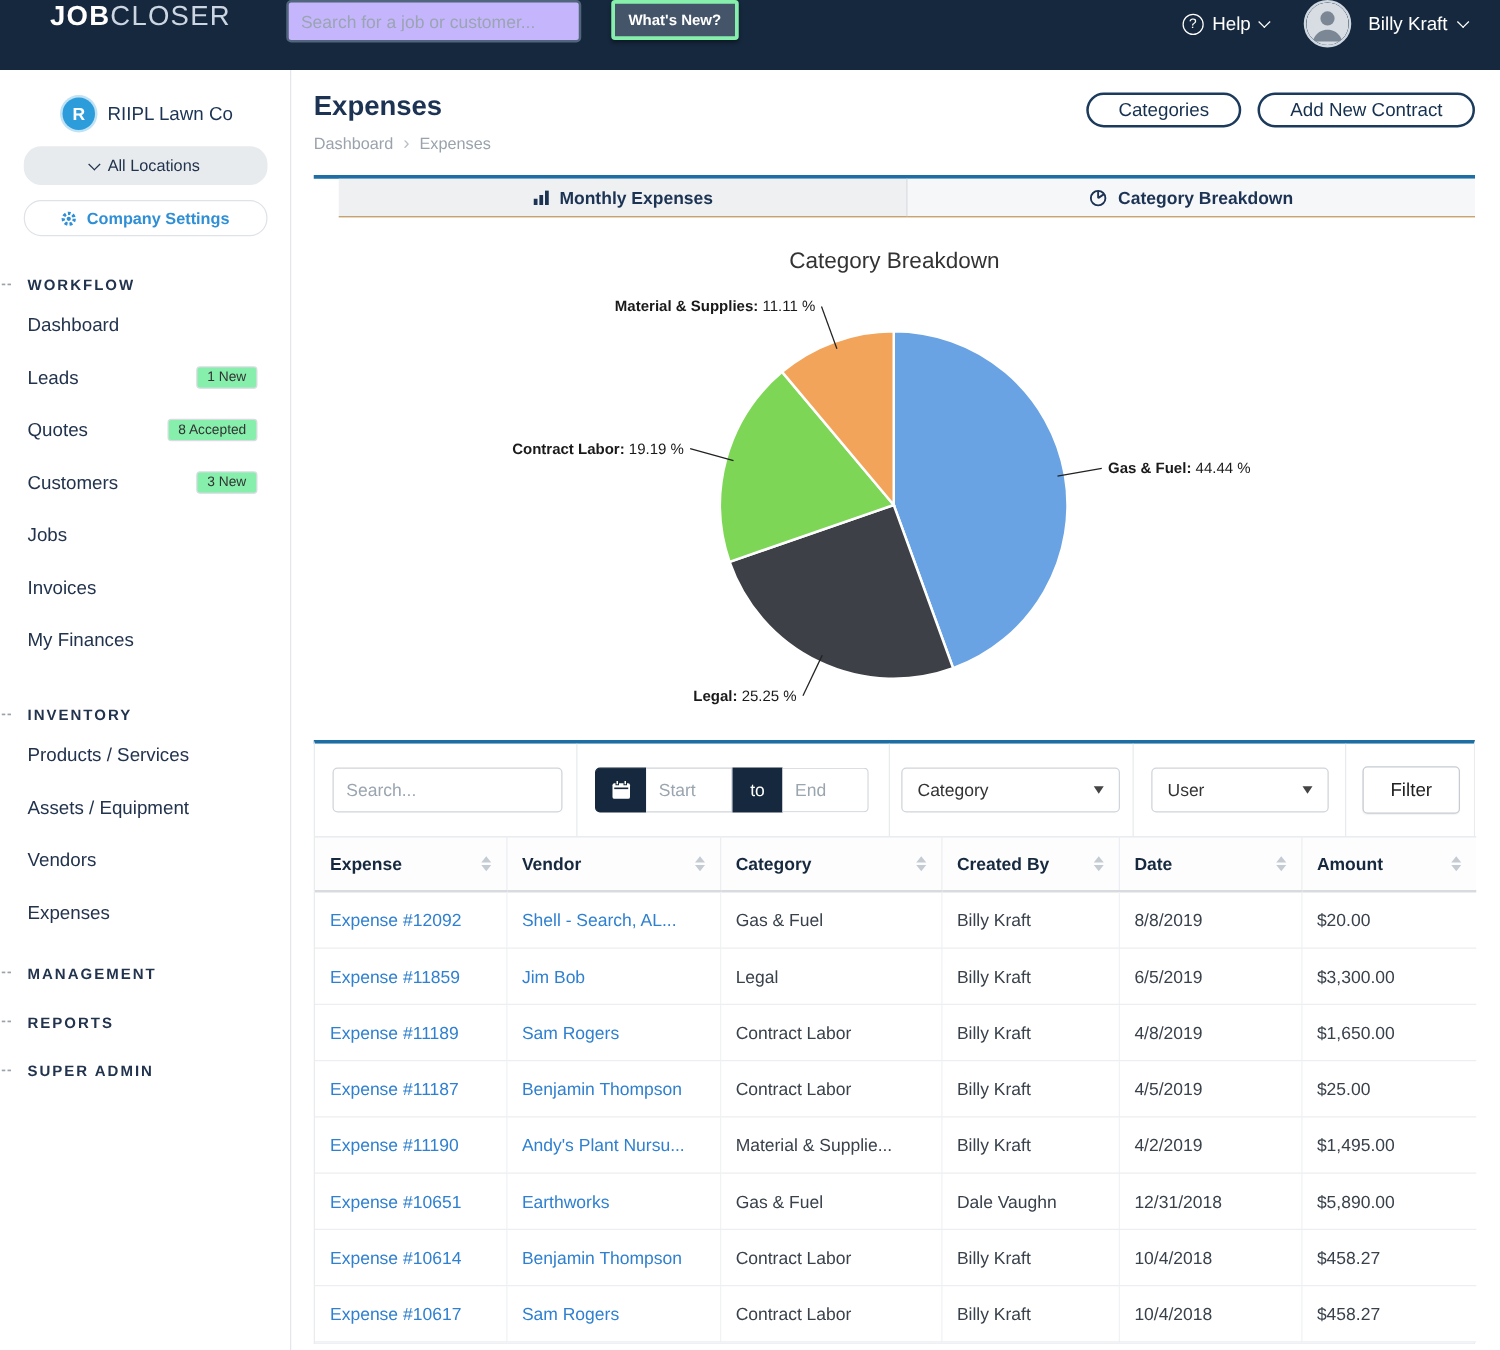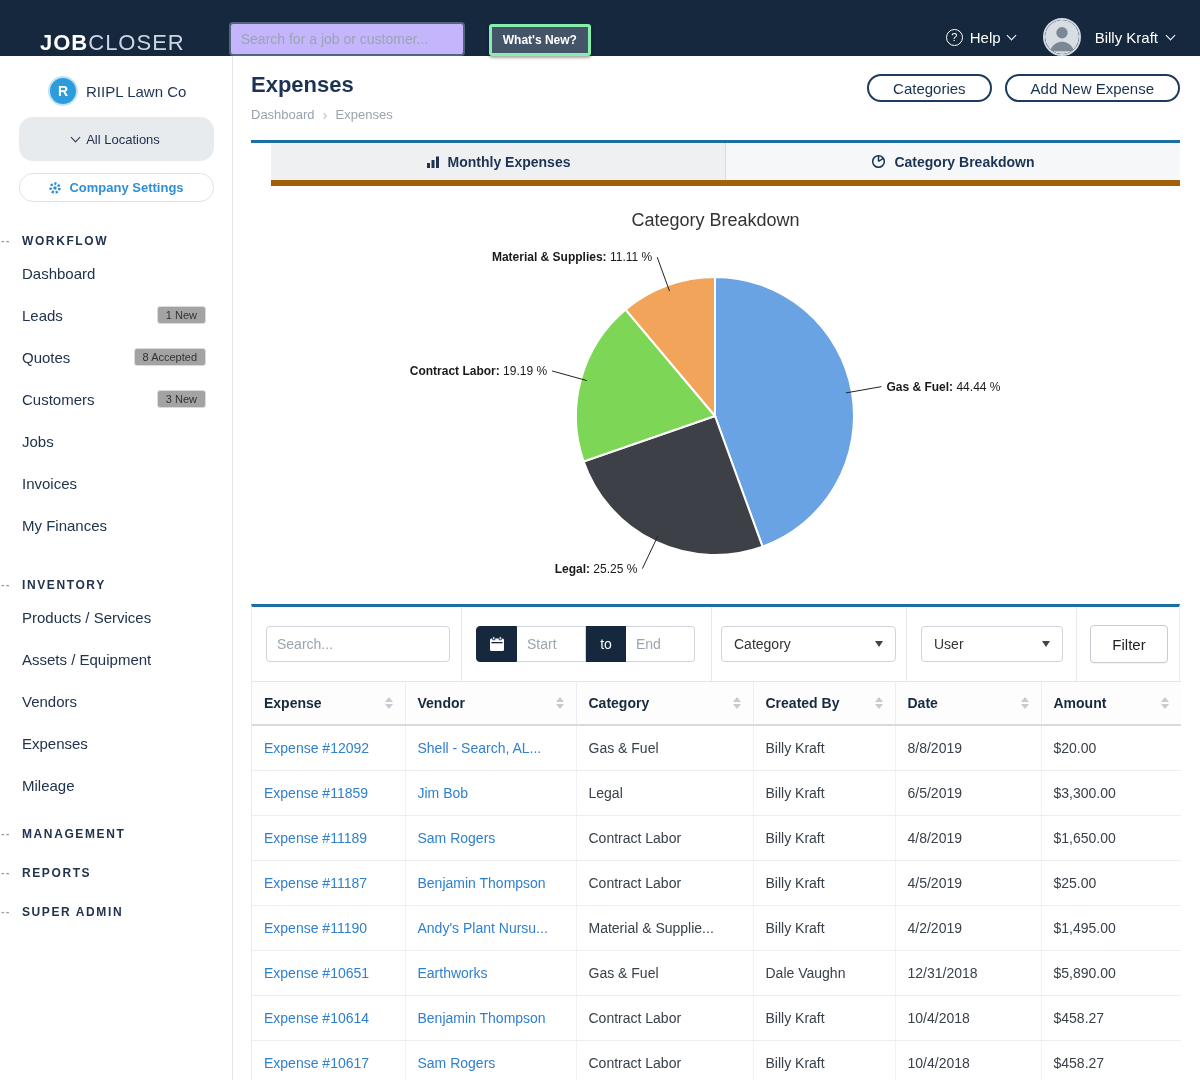--- a/index.html
+++ b/index.html
@@ -1,61 +1,61 @@
 <!DOCTYPE html>
 <html><head>
 <meta charset="utf-8">
 <style>
   * { margin:0; padding:0; box-sizing:border-box; }
   html,body { width:1200px; height:1080px; overflow:hidden; }
   body { font-family:"Liberation Sans","DejaVu Sans",sans-serif; background:#fff; position:relative; color:#22334d; }
 
   
-  .navbar { position:absolute; top:0; left:0; right:0; height:56px; background:#16283e; display:flex; align-items:flex-end; padding:0 26px 0 40px; z-index:10; }
+  .navbar { position:absolute; top:0; left:0; right:0; height:56px; background:#16283e; display:flex; align-items:flex-start; padding:0 26px 0 40px; z-index:10; }
   .logo { font-size:22px; letter-spacing:1px; color:#fff; white-space:nowrap; }
   .logo .bold { font-weight:800; }
   .logo .light { font-weight:300; color:#ccd6e2; }
   .nav-search { margin-left:44px; width:236px; height:34px; border:2px solid #51657d; border-radius:4px; background:#c4b5fd; padding:0 10px; font-size:14px; color:#444; }
   .nav-search::placeholder { color:#9aa5b1; }
   .whats-new { margin-left:24px; background:#44556a; border:3px solid #86efac; color:#fff; font-size:12px; font-weight:bold; padding:6px 11px; border-radius:3px; box-shadow:0 2px 3px rgba(0,0,0,.35); cursor:pointer; }
   .nav-right { margin-left:auto; display:flex; align-items:center; gap:14px; }
   .help-wrap { display:flex; align-items:center; gap:7px; color:#fff; font-size:15px; cursor:pointer; }
   .qcircle { width:17px; height:17px; border:1.5px solid #fff; border-radius:50%; display:flex; align-items:center; justify-content:center; font-size:11px; color:#fff; }
   .chev { width:7px; height:7px; border-right:1.5px solid #fff; border-bottom:1.5px solid #fff; transform:rotate(45deg); margin-top:-3px; display:inline-block; }
   .chev.dark { border-color:#22334d; }
   .avatar { width:38px; height:38px; border-radius:50%; overflow:hidden; border:2px solid #cfd8e0; margin-left:14px; flex:none; }
   .user-wrap { display:flex; align-items:center; gap:9px; color:#fff; font-size:15px; cursor:pointer; }
 
   
   .sidebar { position:absolute; top:56px; left:0; bottom:0; width:233px; background:#fff; border-right:1px solid #e3e6ea; }
   .company { display:flex; align-items:center; gap:10px; padding:22px 10px 0 50px; }
   .company-logo { width:26px; height:26px; border-radius:50%; background:#2d9cdb; color:#fff; font-weight:bold; font-size:14px; display:flex; align-items:center; justify-content:center; box-shadow:0 0 0 2px #bfe2f5; flex:none; }
   .company-name { font-size:15px; font-weight:400; color:#1d3354; }
-  .pill { width:195px; margin:12px auto 0; height:44px; border-radius:14px; display:flex; align-items:center; justify-content:center; gap:7px; font-size:13px; cursor:pointer; }
+  .pill { width:195px; margin:12px auto 0; height:31px; border-radius:14px; display:flex; align-items:center; justify-content:center; gap:7px; font-size:13px; cursor:pointer; }
   .pill.location { background:#e8ebee; color:#22334d; margin-top:13px; }
   .pill.settings { background:#fff; border:1px solid #dfe3e7; height:29px; color:#2f8fd6; font-weight:600; }
   .side-nav { margin-top:6px; }
   .nav-section { position:relative; margin-top:28px; padding-left:22px; font-size:12px; font-weight:700; letter-spacing:1.6px; color:#22334d; height:22px; display:flex; align-items:center; }
   .nav-section.tight { margin-top:17px; }
   .section-dash { position:absolute; left:1px; top:4px; font-size:11px; color:#9aa2ac; letter-spacing:1px; }
   .nav-item { height:42px; display:flex; align-items:center; padding-left:22px; font-size:15px; color:#22334d; cursor:pointer; }
-  .badge { margin-left:auto; margin-right:26px; font-size:11px; color:#333; background:#a3a3a3; border:1px solid #d8dce1; border-radius:3px; padding:2px 8px; white-space:nowrap; }
+  .badge { margin-left:auto; margin-right:26px; font-size:11px; color:#333; background:#86efac; border:1px solid #d8dce1; border-radius:3px; padding:2px 8px; white-space:nowrap; }
 
   
   .main { position:absolute; top:56px; left:234px; right:0; bottom:0; background:#fff; padding:16px 20px 0 17px; overflow:hidden; }
   .page-header { display:flex; align-items:flex-start; }
   .page-title { font-size:22px; font-weight:700; color:#1d3354; }
   .breadcrumb { margin-top:8px; font-size:13px; color:#9aa3ad; display:flex; align-items:center; gap:8px; }
   .crumb-sep { font-size:15px; color:#b9c0c8; }
   .header-buttons { margin-left:auto; display:flex; gap:13px; padding-top:2px; }
   .pill-btn { height:28px; padding:0 24px; border-radius:21px; border:2px solid #1b3a5c; background:#fff; color:#16304f; font-size:15px; font-family:inherit; cursor:pointer; white-space:nowrap; }
 
   
   .panel1 { margin-top:17px; border-top:3px solid #1c6ea4; }
-  .tabs { display:flex; height:43px; border-bottom:6px solid #a16207;margin-left:20px; }
+  .tabs { display:flex; height:31px; border-bottom:1px solid #a16207;margin-left:20px; }
   .tab { flex:1; display:flex; align-items:center; justify-content:center; gap:8px; font-size:14px; font-weight:600; color:#1d3354; background:#eef0f2; cursor:pointer; }
   .tab + .tab { border-left:1px solid #d8dce0; }
   .tab.active { background:#f6f7f8; }
   .chart-area { background:#fff; height:412px; }
   .chart-title { text-align:center; padding-top:24px; font-size:18px; font-weight:400; color:#333; }
   .pie-svg { display:block; margin:4px auto 0; }
   .pie-label { font-size:12px; fill:#1a1a1a; font-family:"Liberation Sans","DejaVu Sans",sans-serif; }
   .pie-label-name { font-weight:bold; }
 
   
@@ -172,23 +172,20 @@
       </div>
     <div class="nav-item">
         <span>Assets / Equipment</span>
       </div>
     <div class="nav-item">
         <span>Vendors</span>
       </div>
     <div class="nav-item">
         <span>Expenses</span>
       </div>
-    <div class="nav-item">
-        <span>Mileage</span>
-      </div>
 
     <div class="nav-section tight">
       <span class="section-dash">--</span>
       <span>MANAGEMENT</span>
     </div>
     <div class="nav-section tight">
       <span class="section-dash">--</span>
       <span>REPORTS</span>
     </div>
     <div class="nav-section tight">
@@ -204,21 +201,21 @@
     <div>
       <h1 class="page-title">Expenses</h1>
       <div class="breadcrumb">
         <span>Dashboard</span>
         <span class="crumb-sep">›</span>
         <span>Expenses</span>
       </div>
     </div>
     <div class="header-buttons">
       <button class="pill-btn">Categories</button>
-      <button class="pill-btn">Add New Expense</button>
+      <button class="pill-btn">Add New Contract</button>
     </div>
   </div>
 
   <section class="panel1">
     <div class="tabs">
       <div class="tab">
         <svg width="14" height="14" viewBox="0 0 14 14" fill="#1d3354">
           <rect x="1" y="8" width="3" height="5"></rect>
             <rect x="5.5" y="5" width="3" height="8"></rect>
             <rect x="10" y="1.5" width="3" height="11.5"></rect>

